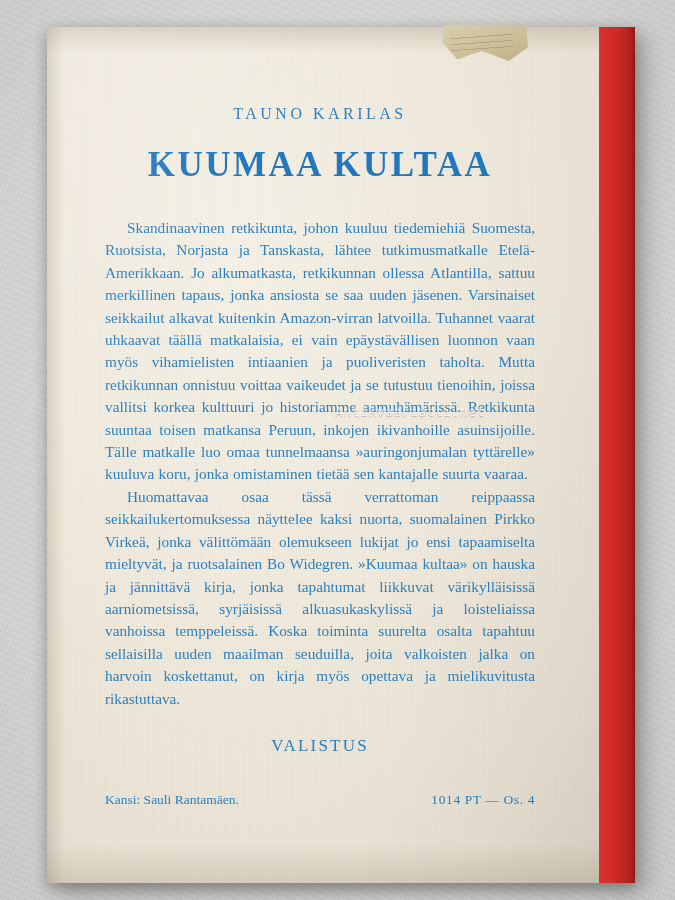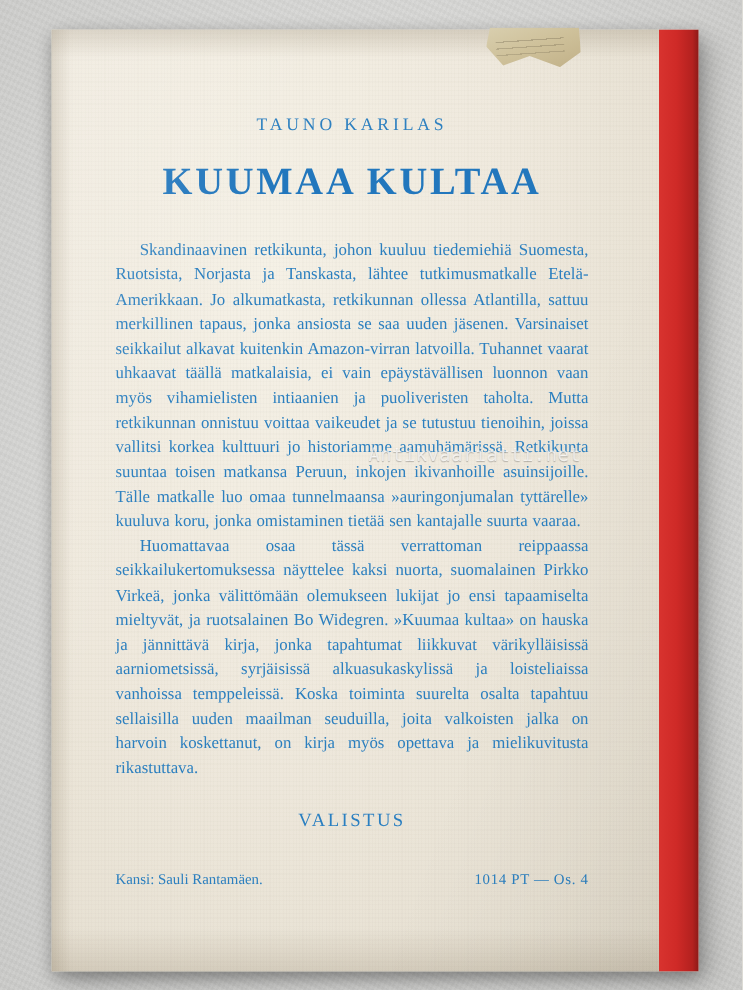--- a/index.html
+++ b/index.html
@@ -182,21 +182,21 @@
   }
   .footer .credit { font-style: normal; }
   .footer .code { letter-spacing: 0.6px; }
 
   
   .watermark {
     position: absolute;
     left: 335px;
     top: 404px;
     font-family: "DejaVu Sans Mono", monospace;
-    font-size: 17px;
+    font-size: 13px;
     color: rgba(255,255,255,0.72);
     text-shadow: 0 1px 1px rgba(0,0,0,0.25);
     letter-spacing: 0.5px;
     white-space: nowrap;
     pointer-events: none;
   }
 
   
   .gloss {
     position: absolute;

